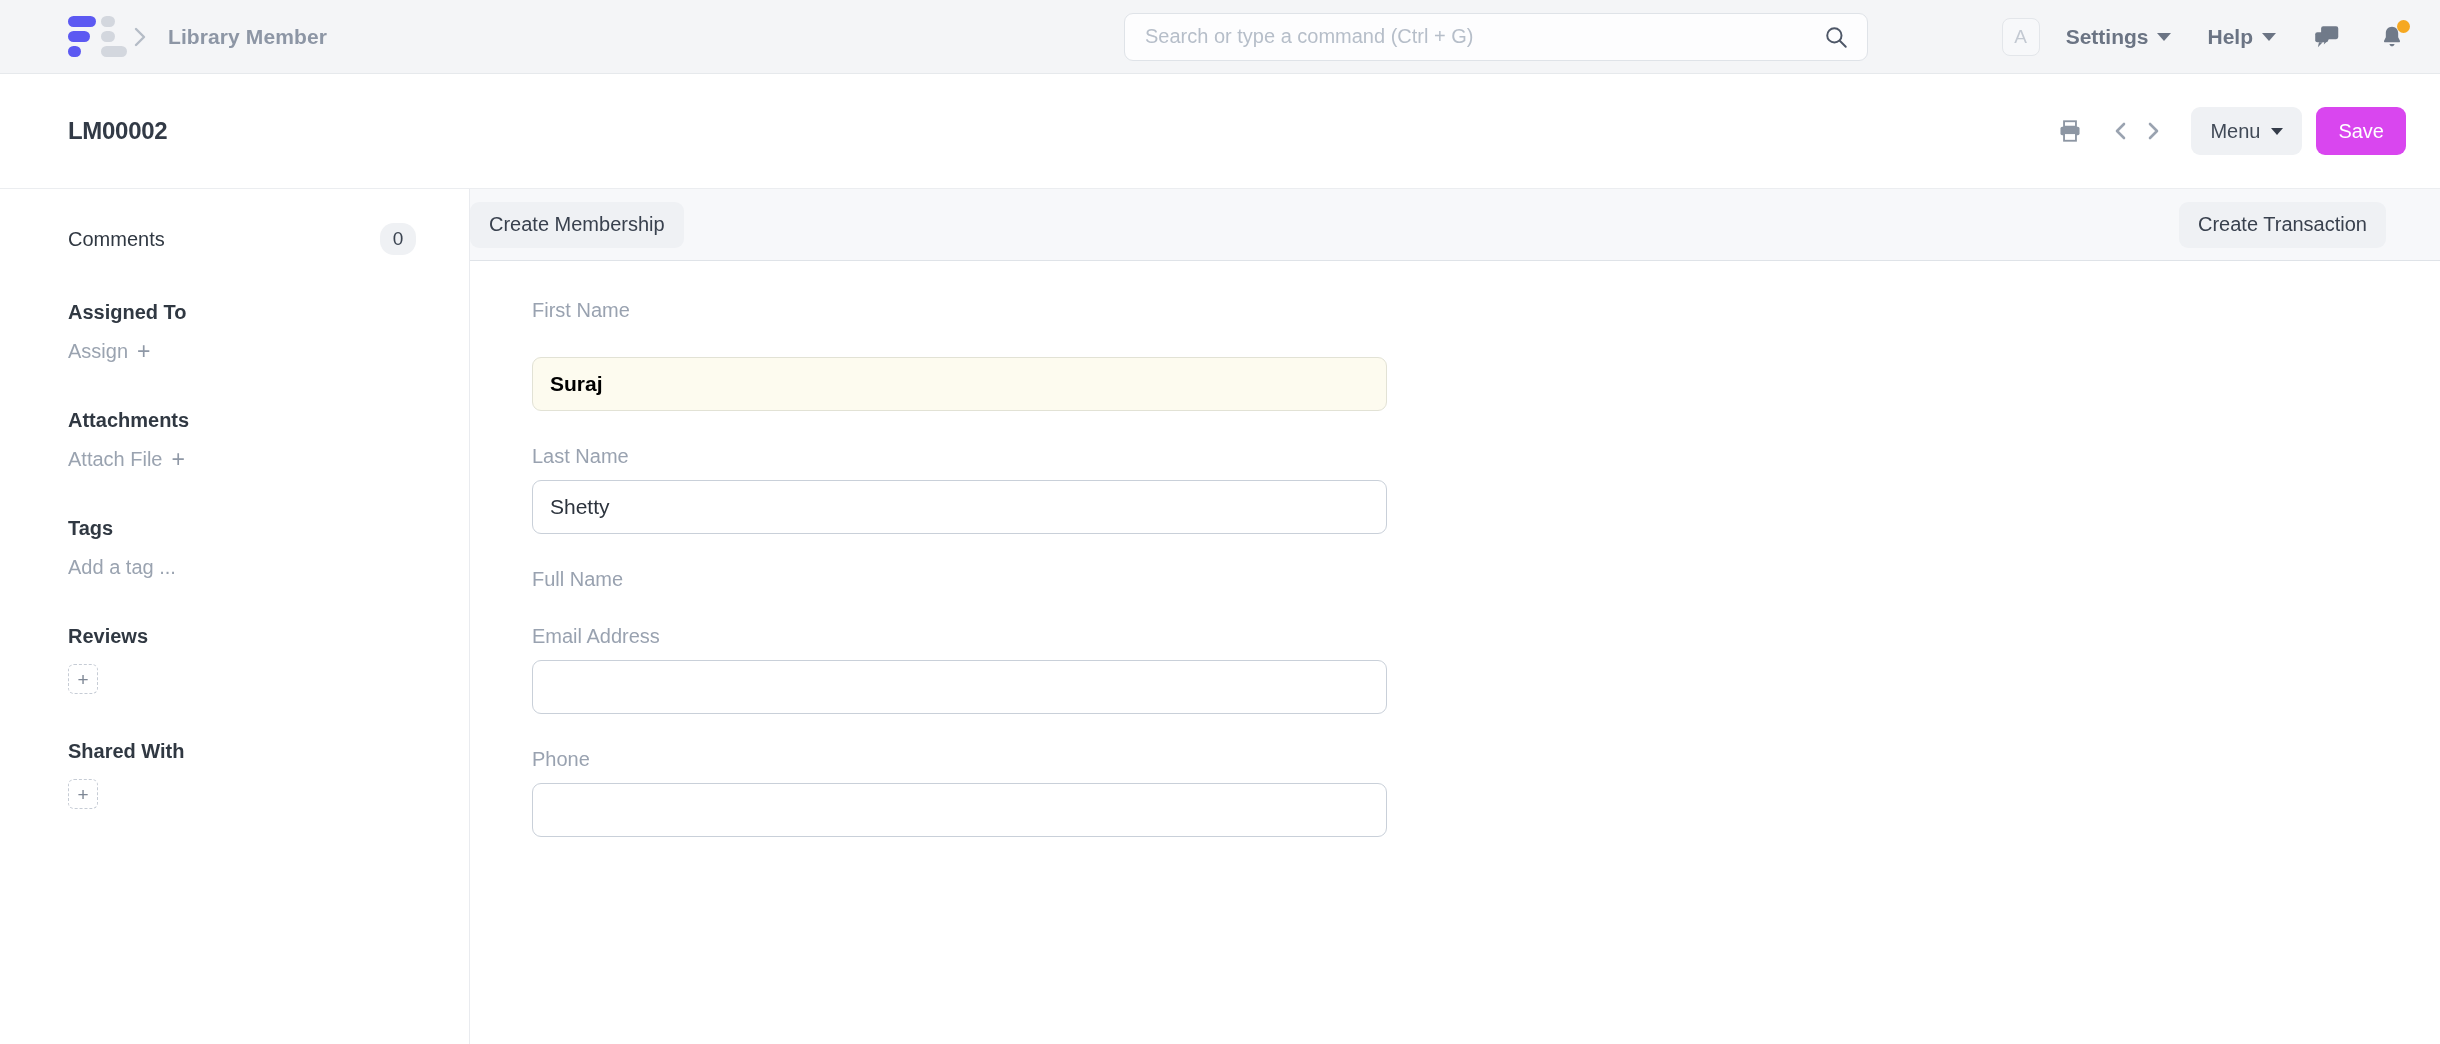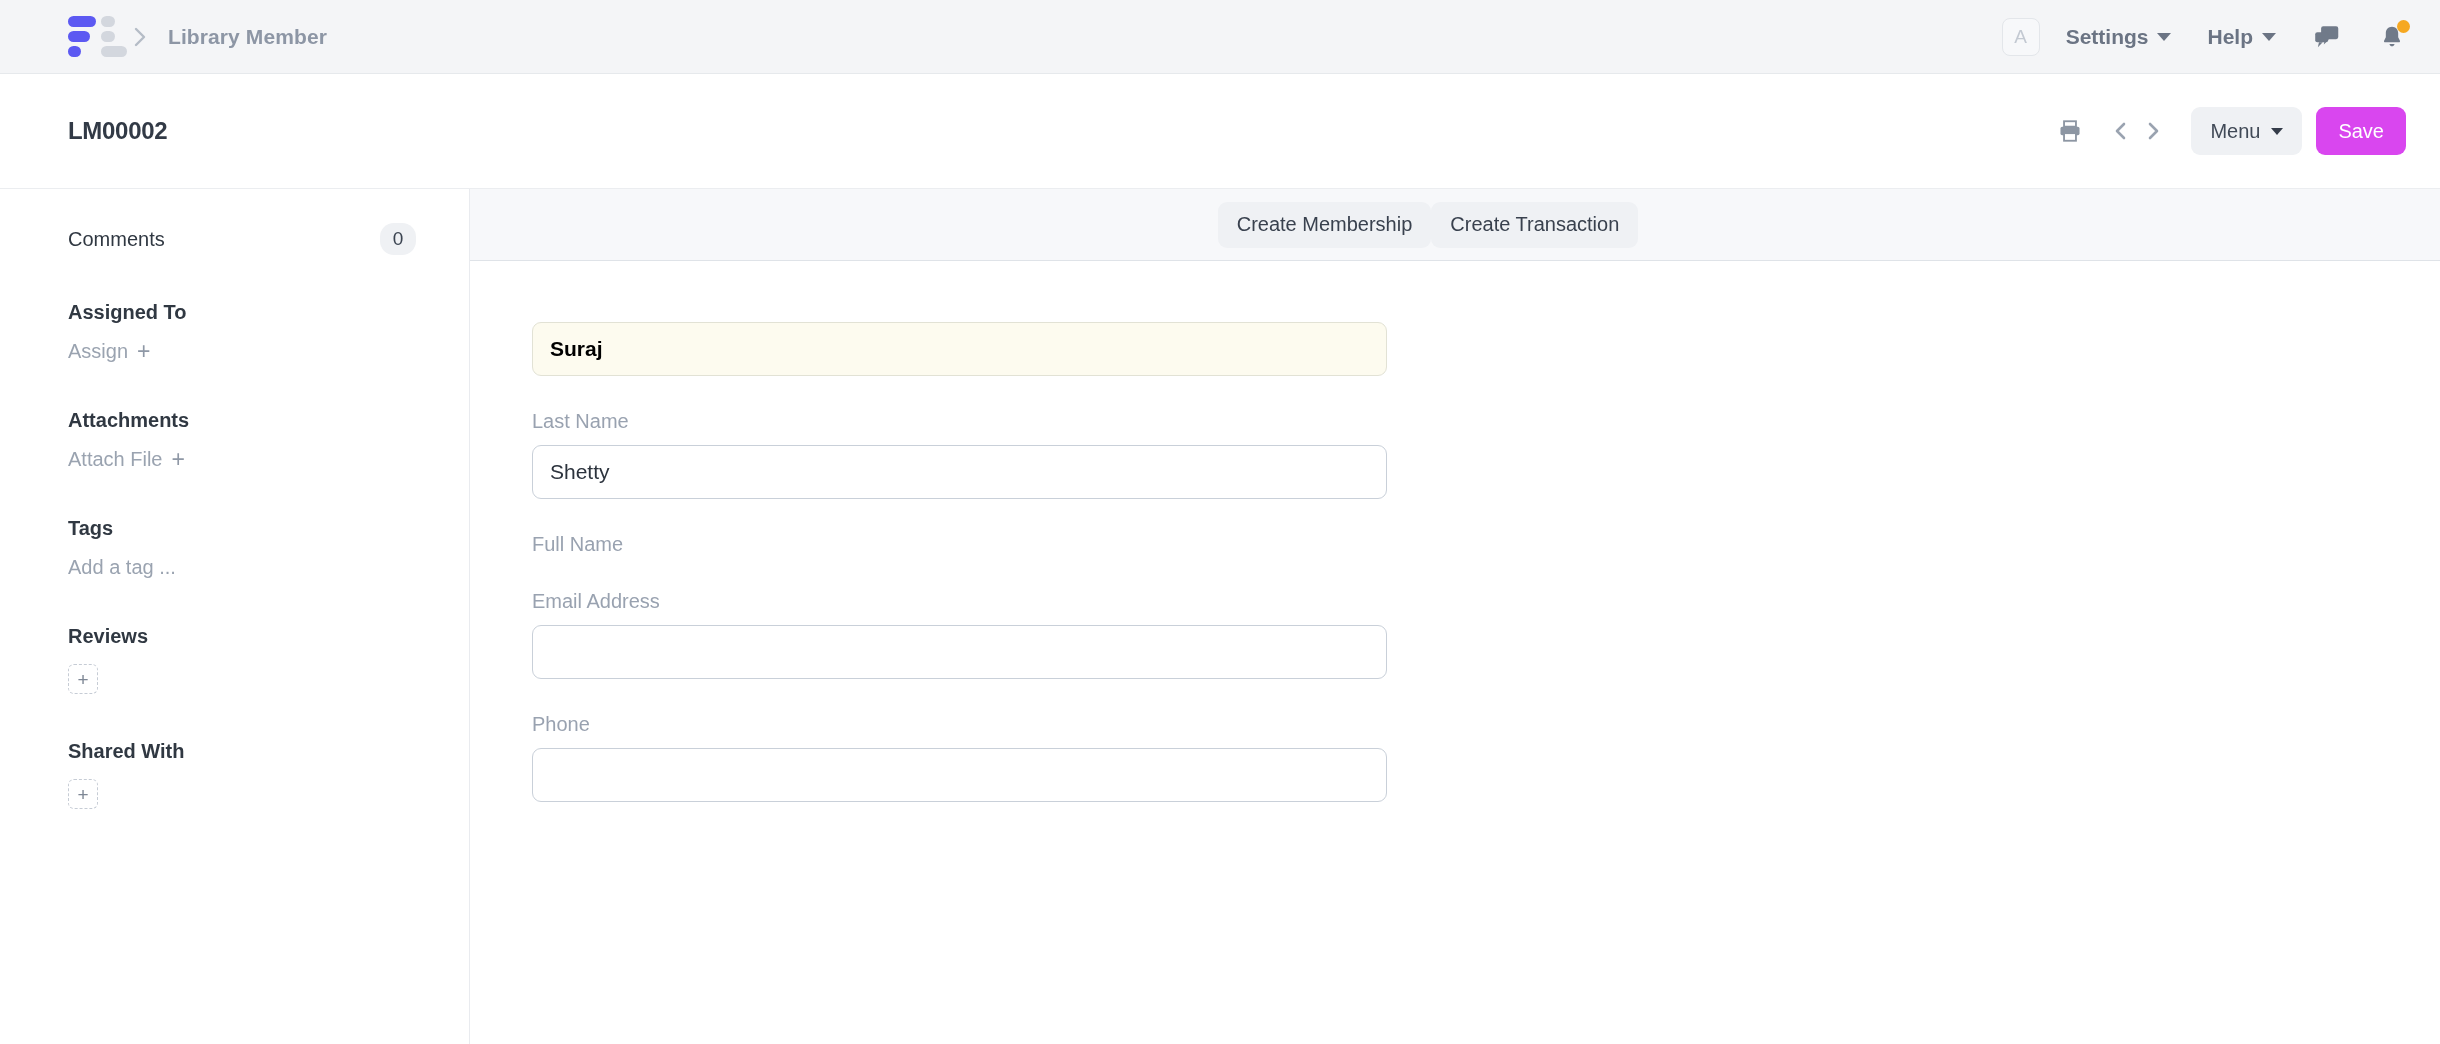--- a/index.html
+++ b/index.html
@@ -216,21 +216,21 @@
     font-size: 19px; line-height: 1;
     cursor: pointer;
   }
 
   
   .main { flex: 1; display: flex; flex-direction: column; background: #fff; }
   .action-bar {
     height: 72px;
     background: #f7f8fa;
     border-bottom: 1px solid #dfe3e8;
-    display: flex; align-items: center; justify-content: center;
+    display: flex; align-items: center; justify-content: space-between;
     padding-right: 54px;
   }
   .ab-btn {
     background: #eff1f4;
     color: #39414e;
     border: none;
     border-radius: 9px;
     font-family: inherit;
     font-size: 20px;
     height: 46px;
@@ -294,20 +294,31 @@
         <i class="lg-f"></i>
     </div>
     <span class="chev-sep">
       <svg width="20" height="26" viewBox="0 0 20 26" fill="none">
           <path d="M6 5l8 8-8 8" stroke="#b4bcc6" stroke-width="2.4" stroke-linecap="round" stroke-linejoin="round"></path>
         </svg>
     </span>
     <span class="breadcrumb">Library Member</span>
   </div>
 
+  <div class="search-wrap">
+    <div class="search-box">
+      <input type="text" placeholder="Search or type a command (Ctrl + G)" style="">
+      <span class="search-ico">
+        <svg width="26" height="26" viewBox="0 0 24 24" fill="none">
+            <circle cx="10.5" cy="10.5" r="6.6" stroke="#4e5767" stroke-width="1.8"></circle>
+            <path d="M15.5 15.5L21 21" stroke="#4e5767" stroke-width="1.8" stroke-linecap="round"></path>
+          </svg>
+      </span>
+    </div>
+  </div>
 
   <div class="nav-right">
     <div class="avatar">A</div>
     <div class="nav-link">
       <span>Settings</span>
       <span class="caret"></span>
     </div>
     <div class="nav-link">
       <span>Help</span>
       <span class="caret"></span>
@@ -411,20 +422,21 @@
 
   <div class="main">
     <div class="action-bar">
       <button class="ab-btn">Create Membership</button>
       <button class="ab-btn">Create Transaction</button>
     </div>
 
     <div class="form">
 
       <div class="field">
+        <div class="field-label">First Name</div>
         <input class="field-input dirty" type="text" value="Suraj" style="">
       </div>
 
       <div class="field">
         <div class="field-label">Last Name</div>
         <input class="field-input" type="text" value="Shetty" style="">
       </div>
 
       <div class="field">
         <div class="field-label">Full Name</div>

